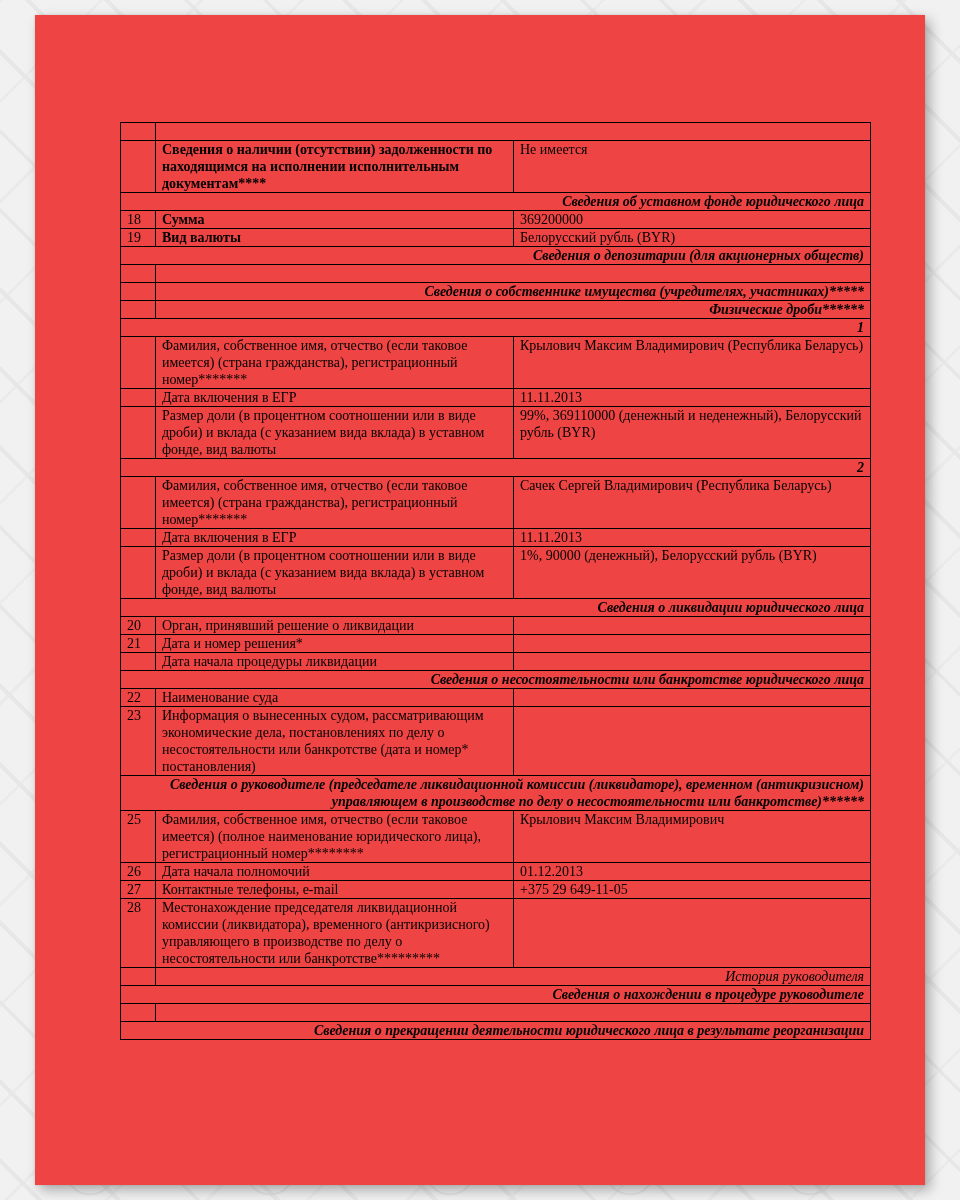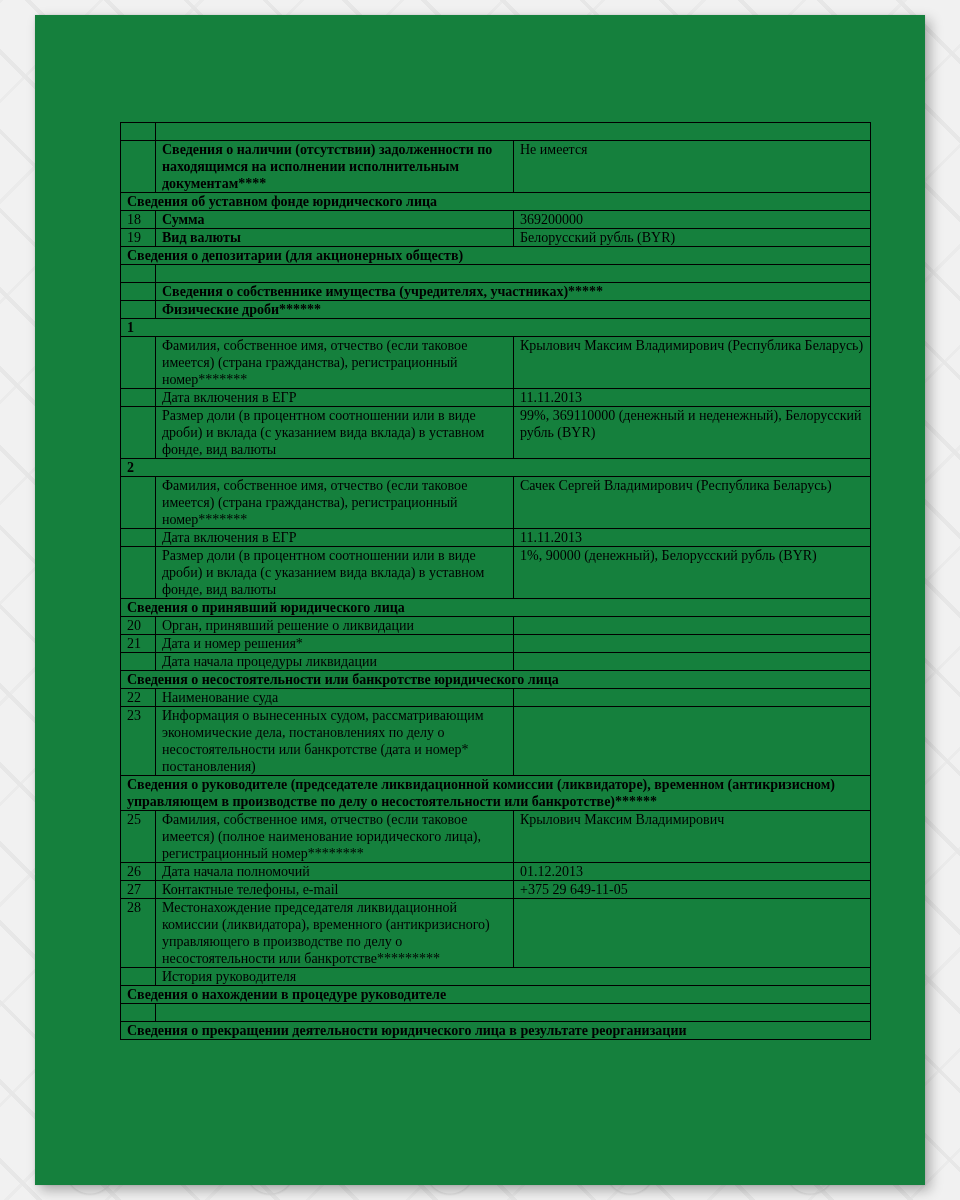--- a/index.html
+++ b/index.html
@@ -10,37 +10,37 @@
       radial-gradient(circle, rgba(0,0,0,0) 23px, #e1e1e1 24px, rgba(0,0,0,0) 26px),
       radial-gradient(circle, #e7e7e7 5px, rgba(0,0,0,0) 6px),
       repeating-linear-gradient(45deg, rgba(0,0,0,0) 0 26px, #e7e7e7 26px 30px, rgba(0,0,0,0) 30px 56px),
       repeating-linear-gradient(-45deg, rgba(0,0,0,0) 0 34px, #ebebeb 34px 37px, rgba(0,0,0,0) 37px 71px);
     background-size: 180px 180px, 180px 180px, auto auto, auto auto;
     font-family:"Liberation Serif", serif;
     color:#000;
   }
   .page {
     position:absolute; left:35px; top:15px; width:890px; height:1170px;
-    background:#15803d;
+    background:#ef4444;
     box-shadow: 5px 5px 12px rgba(0,0,0,0.30), 0 0 2px rgba(0,0,0,0.12);
   }
   table.reg-table {
     border-collapse:collapse; table-layout:fixed;
     width:750px; margin:107px 0 0 85px;
     font-size:14px; line-height:17px;
   }
   table.reg-table td {
     border:1px solid #000;
     vertical-align:top;
     padding:0 6px;
     height:17px;
     word-wrap:break-word;
   }
   td.num { text-align:left; padding:0 2px; }
-  td.sec { text-align:left; font-weight:bold; }
+  td.sec { text-align:right; font-weight:bold;font-style:italic; }
   td.sec.reg { font-weight:normal;margin-top:7px; }
   td.b   { font-weight:bold; }
 </style>
 </head>
 <body>
 
 <div class="page">
   <table class="reg-table">
     <colgroup>
       <col style="width:35px">
@@ -116,21 +116,21 @@
           <td class="num"></td>
           <td class="" colspan="2">Дата включения в ЕГР</td>
           <td class="">11.11.2013</td>
         </tr>
         <tr>
           <td class="num"></td>
           <td class="" colspan="2">Размер доли (в процентном соотношении или в виде дроби) и вклада (с указанием вида вклада) в уставном фонде, вид валюты</td>
           <td class="">1%, 90000 (денежный), Белорусский рубль (BYR)</td>
         </tr>
         <tr>
-          <td class="sec" colspan="4">Сведения о принявший юридического лица</td>
+          <td class="sec" colspan="4">Сведения о ликвидации юридического лица</td>
         </tr>
         <tr>
           <td class="num">20</td>
           <td class="" colspan="2">Орган, принявший решение о ликвидации</td>
           <td class=""></td>
         </tr>
         <tr>
           <td class="num">21</td>
           <td class="" colspan="2">Дата и номер решения*</td>
           <td class=""></td>

